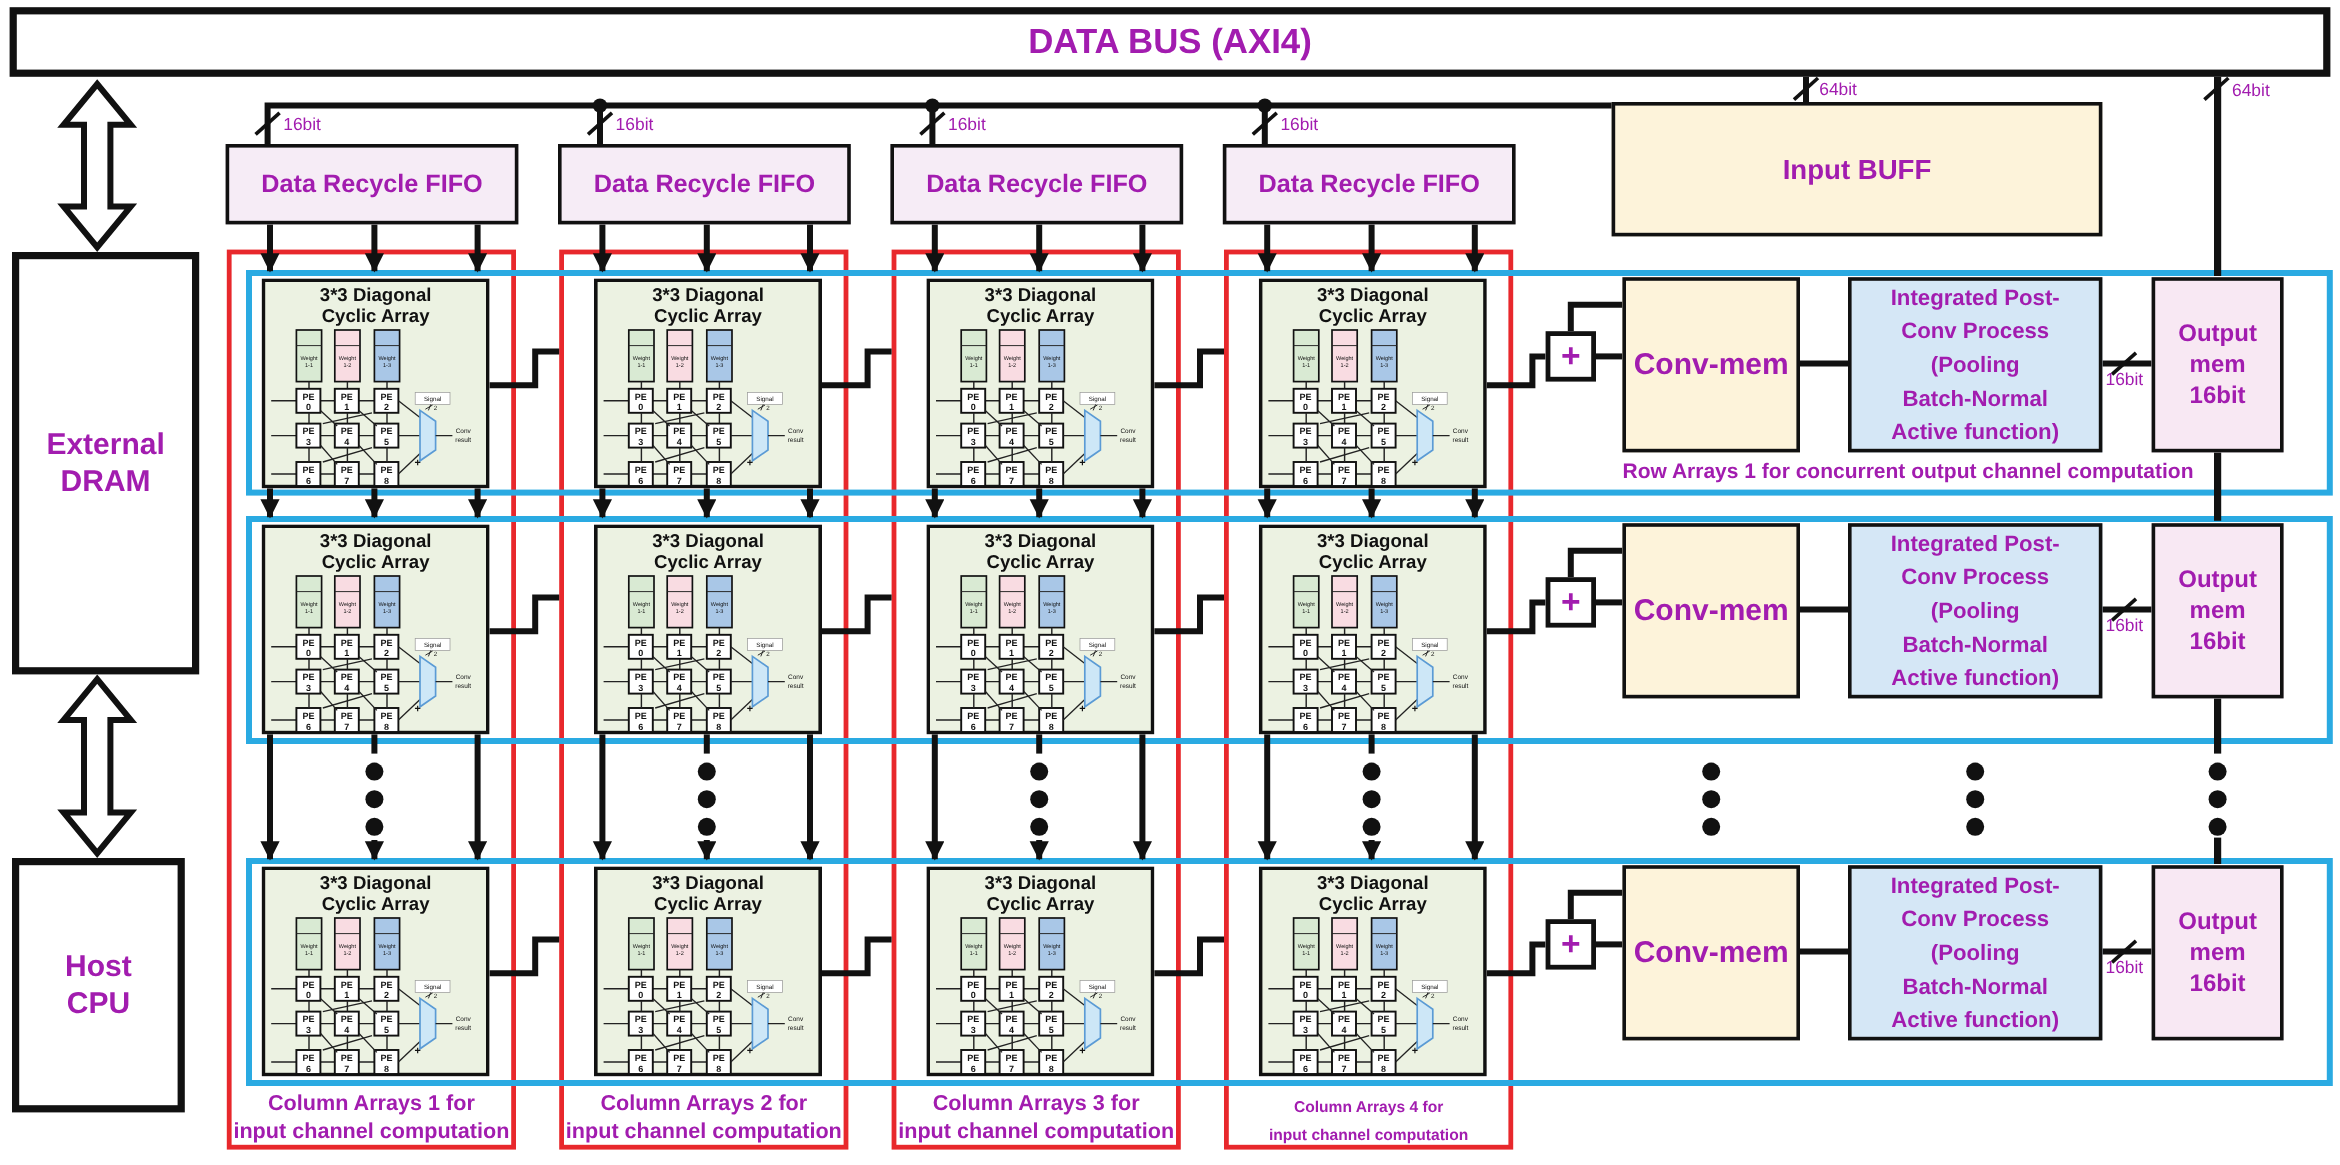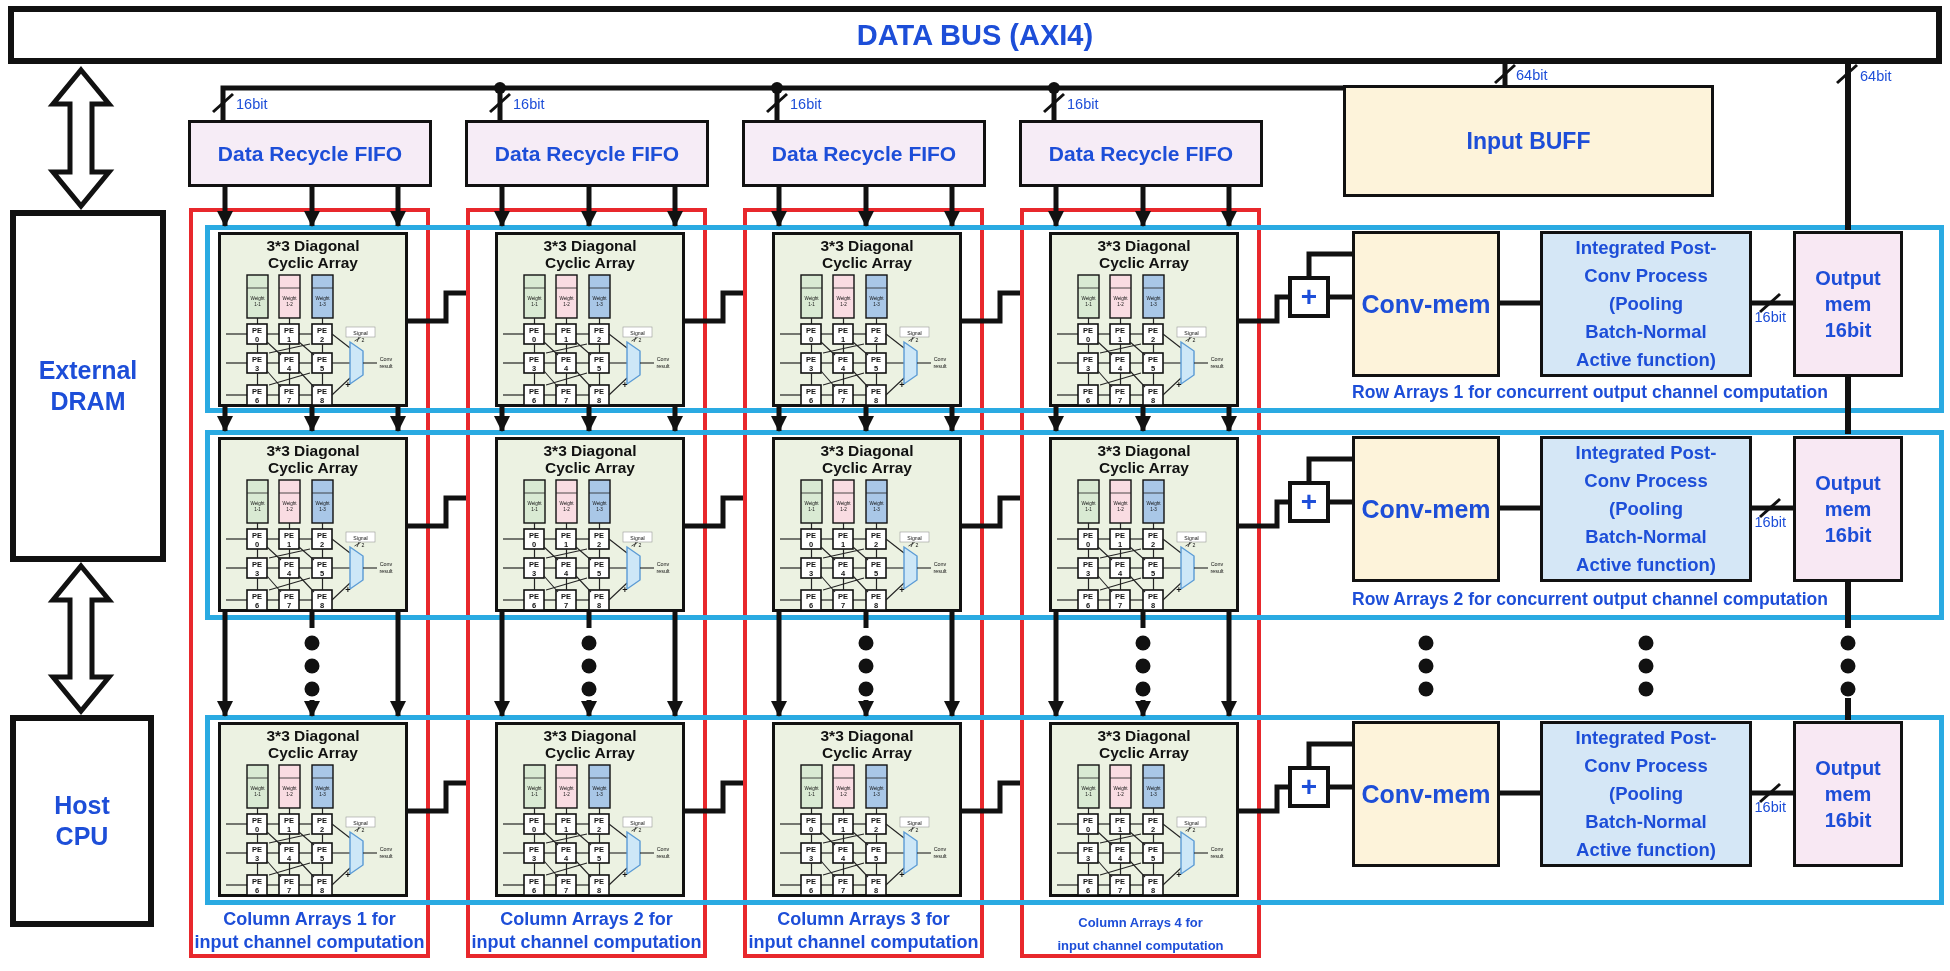--- a/index.html
+++ b/index.html
@@ -1,17 +1,17 @@
 <!DOCTYPE html>
 <html><head>
 <meta charset="utf-8">
 <style>
   html,body{margin:0;padding:0;background:#ffffff;}
   #stage{position:relative;width:1950px;height:971px;background:#fff;overflow:hidden;
-         font-family:"Liberation Sans",sans-serif;color:#1d4ed8;}
+         font-family:"Liberation Sans",sans-serif;color:#a21caf;}
   .abs{position:absolute;box-sizing:border-box;}
   .box{position:absolute;box-sizing:border-box;border:3px solid #111;display:flex;
        align-items:center;justify-content:center;text-align:center;font-weight:bold;}
   .thick{border-width:6px;}
   .lbl{position:absolute;box-sizing:border-box;font-weight:bold;text-align:center;}
   .small{font-weight:normal;font-size:14.5px;line-height:16px;}
   svg{position:absolute;left:0;top:0;}
   #wires{z-index:3;pointer-events:none;}
   .frame{position:absolute;box-sizing:border-box;background:transparent;}
   .z1{z-index:1}.z2{z-index:2}.z4{z-index:4}
@@ -25,21 +25,21 @@
     <span>DATA BUS (AXI4)</span>
   </div>
   <div class="box thick z2" id="dram-box" style="left:10px;top:210px;width:156px;height:352px;font-size:25px;line-height:31px;background:#fff;white-space:pre-line;">
     <span>External
 DRAM</span>
   </div>
   <div class="box thick z2" id="cpu-box" style="left:10px;top:715px;width:144px;height:212px;font-size:25px;line-height:31px;background:#fff;white-space:pre-line;">
     <span>Host
 CPU</span>
   </div>
-  <div class="box z2" id="inbuff-box" style="left: 1343px; top: 85px; width: 371px; height: 112px; font-size: 23px; border-width: 3.5px; background: rgb(253, 243, 218);">
+  <div class="box z2" id="inbuff-box" style="left: 1343px; top: 85px; width: 409px; height: 112px; font-size: 23px; border-width: 3.5px; background: rgb(253, 243, 218);">
     <span>Input BUFF</span>
   </div>
 
 <div class="frame z1" style="left: 189px; top: 208px; width: 241px; height: 750px; border: 4.5px solid rgb(232, 40, 44);"></div>
     <div class="frame z1" style="left: 466px; top: 208px; width: 241px; height: 750px; border: 4.5px solid rgb(232, 40, 44);"></div>
     <div class="frame z1" style="left: 743px; top: 208px; width: 241px; height: 750px; border: 4.5px solid rgb(232, 40, 44);"></div>
     <div class="frame z1" style="left: 1020px; top: 208px; width: 241px; height: 750px; border: 4.5px solid rgb(232, 40, 44);"></div>
     <div class="frame z1" style="left: 205px; top: 225px; width: 1739px; height: 188px; border: 5px solid rgb(42, 170, 226);"></div>
     <div class="frame z1" style="left: 205px; top: 430px; width: 1739px; height: 190px; border: 5px solid rgb(42, 170, 226);"></div>
     <div class="frame z1" style="left: 205px; top: 715px; width: 1739px; height: 190px; border: 5px solid rgb(42, 170, 226);"></div>
@@ -178,21 +178,20 @@
     </div>
     <div class="lbl z2" style="left: 733px; top: 908px; width: 261px; font-size: 18px; line-height: 23px;">
       <div>Column Arrays 3 for</div>
       <div>input channel computation</div>
     </div>
     <div class="lbl z2" style="left: 1010px; top: 911px; width: 261px; font-size: 13px; line-height: 23px;">
       <div>Column Arrays 4 for</div>
       <div>input channel computation</div>
     </div>
     <div class="lbl z2" style="left: 1260px; top: 382px; width: 660px; font-size: 17.5px;">Row Arrays 1 for concurrent output channel computation</div>
-    <div class="lbl z2" style="left: 1260px; top: 589px; width: 660px; font-size: 17.5px;">Row Arrays 2 for concurrent output channel computation</div>
     <div class="box z4" style="left: 1288px; top: 276px; width: 42px; height: 42px; font-size: 28px; border-width: 4px; background: rgb(255, 255, 255);">+</div>
     <div class="box z4" style="left: 1352px; top: 231px; width: 148px; height: 146px; font-size: 25px; background: rgb(253, 243, 218);">Conv-mem</div>
     <div class="box z4" style="left: 1540px; top: 231px; width: 212px; height: 146px; font-size: 18.5px; line-height: 28px; background: rgb(213, 231, 246); flex-direction: column;">
       <div>Integrated Post-</div>
       <div>Conv Process</div>
       <div>(Pooling</div>
       <div>Batch-Normal</div>
       <div>Active function)</div>
     </div>
     <div class="box z4" style="left: 1793px; top: 231px; width: 110px; height: 146px; font-size: 20px; line-height: 26px; background: rgb(248, 232, 243); flex-direction: column;">

